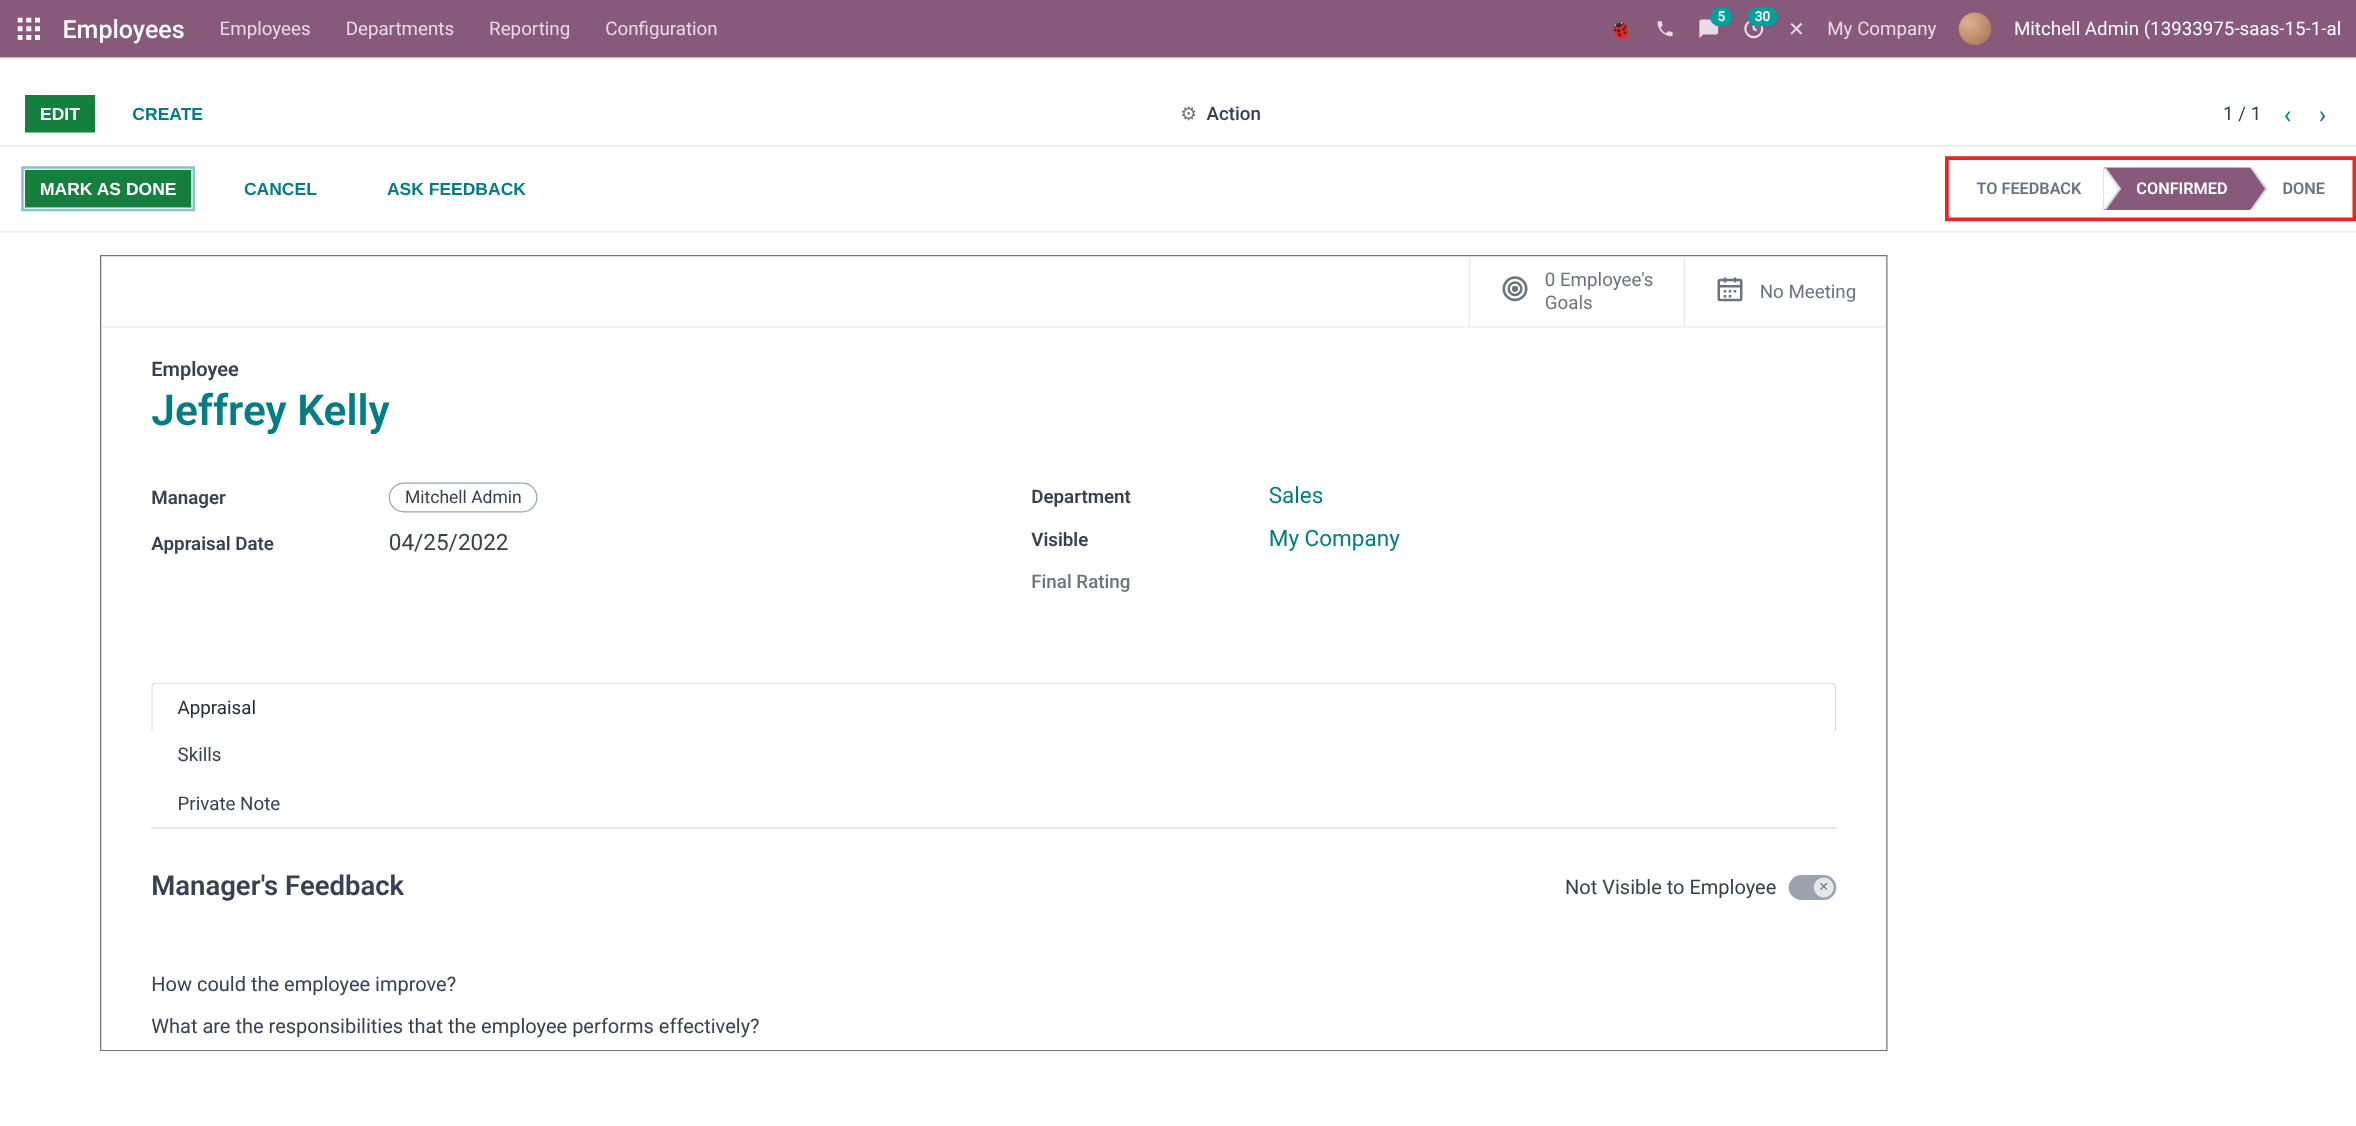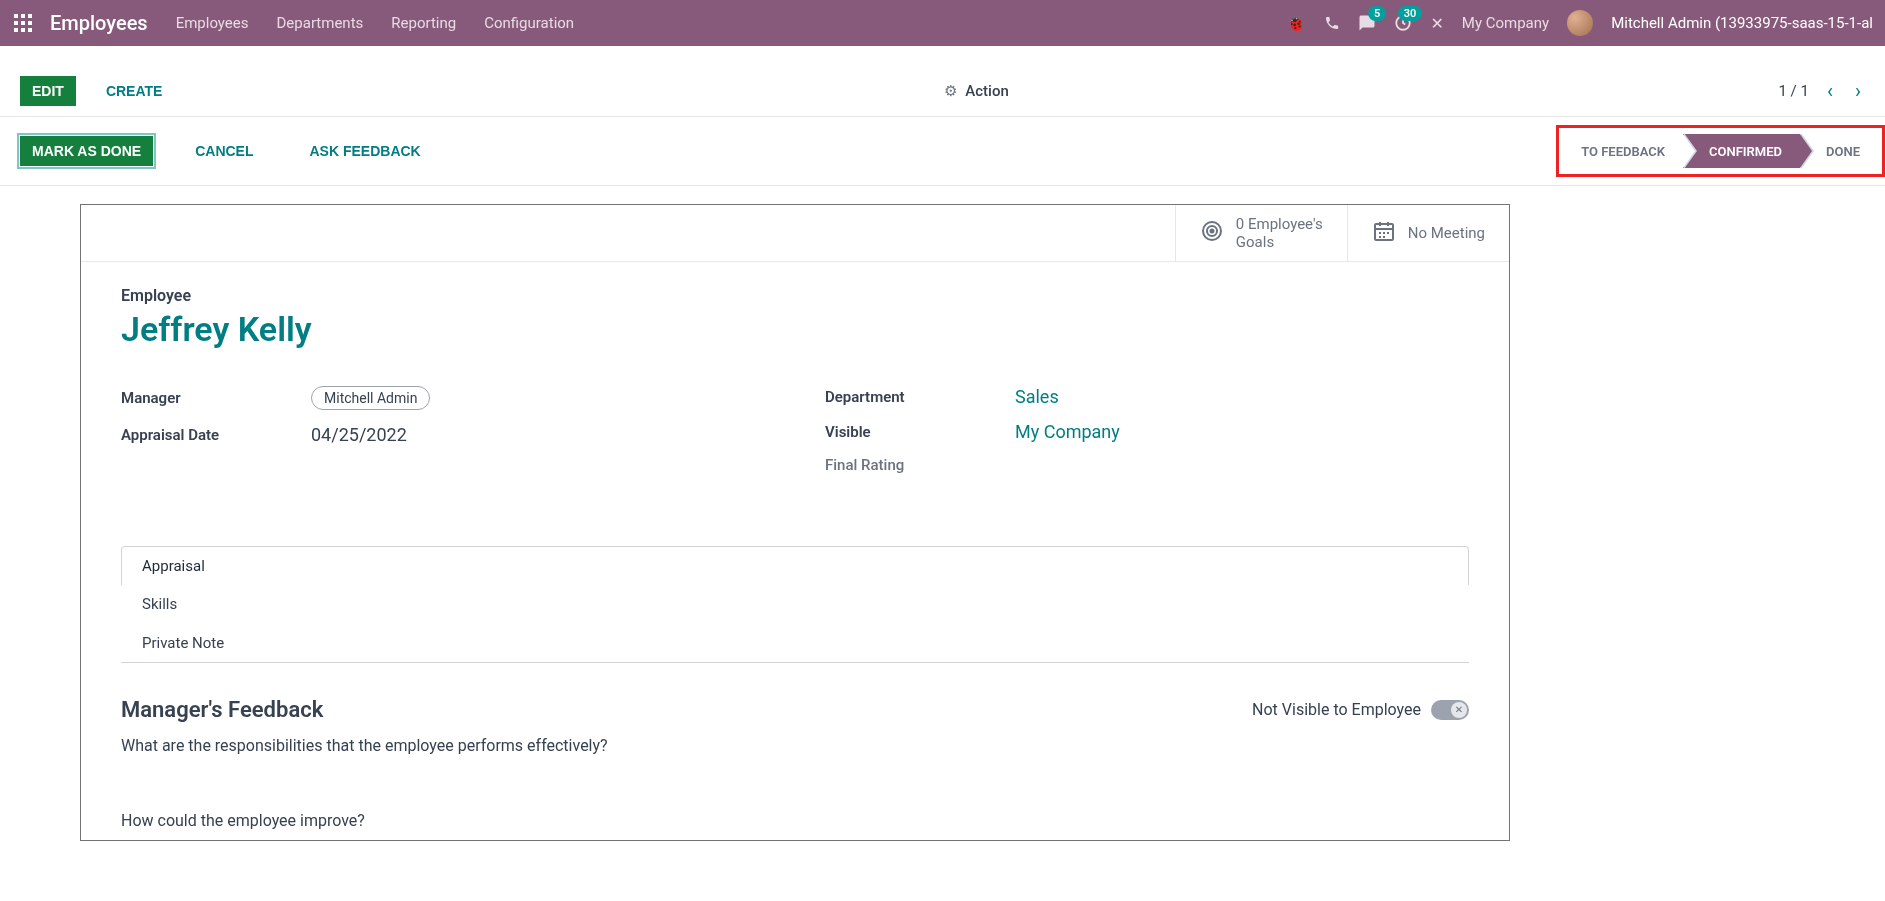--- a/index.html
+++ b/index.html
@@ -231,17 +231,17 @@
     <div class="tab-content">
       <div class="feedback-head">
         <h3>Manager's Feedback</h3>
         <div class="vis">
           <span>Not Visible to Employee</span>
           <div class="toggle">
               <div class="knob">✕</div>
             </div>
         </div>
       </div>
+      <div class="q q2">How could the employee improve?</div>
       <div class="q">What are the responsibilities that the employee performs effectively?</div>
-      <div class="q q2">How could the employee improve?</div>
     </div>
   </div>
 </div>
 
 </body></html>

